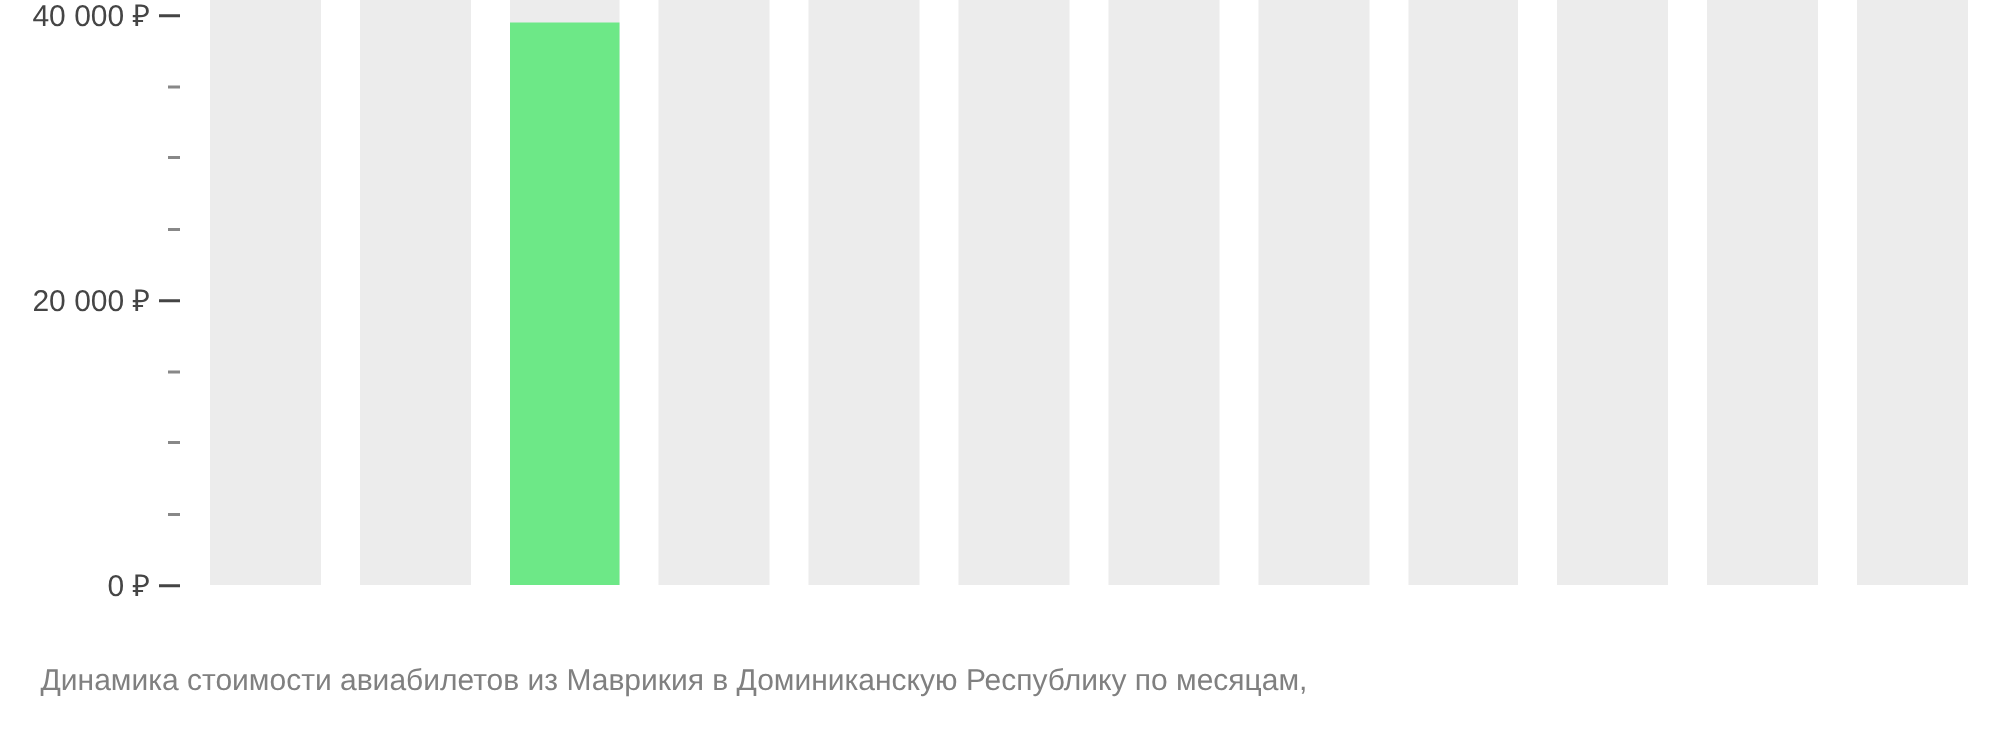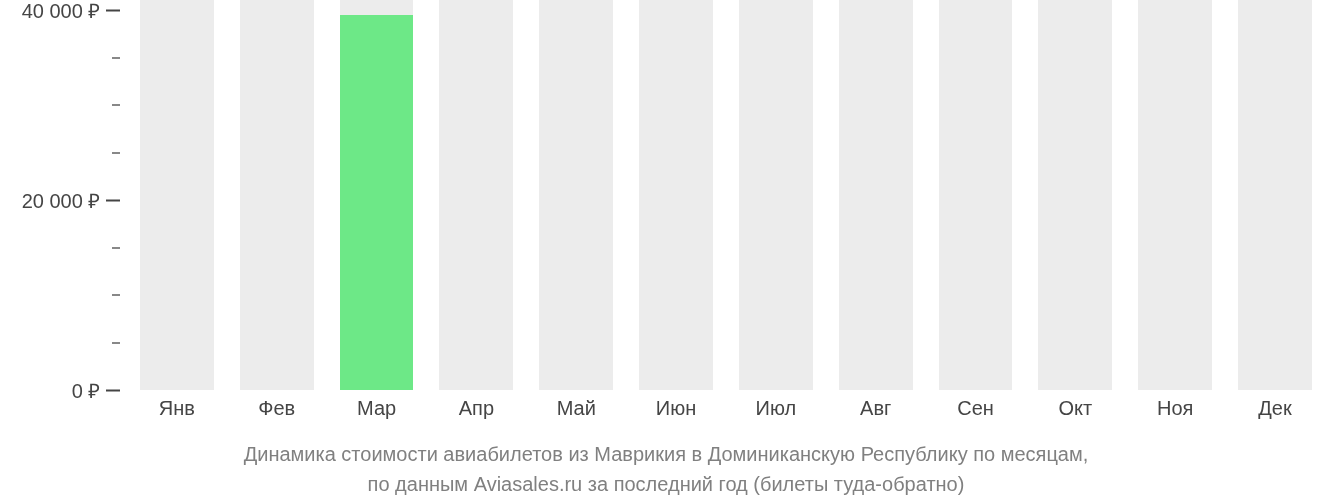--- a/index.html
+++ b/index.html
@@ -97,24 +97,24 @@
   .x-label {
     flex: 1;
     text-align: center;
     color: #454545;
     font-size: 20px;
   }
   .caption {
     position: absolute;
     left: 0;
     width: 100%;
-    text-align: center;
     color: #808080;
     font-size: 20px;
     line-height: 1.45;
+    padding-left: 27px;
   }
   .caption-line1 { top: 440px; }
   .caption-line2 { top: 470px; }
 </style>
 </head>
 <body>
 
 <div class="chart-container">
 
   <div class="y-axis">
@@ -174,31 +174,16 @@
         </div>
       <div class="bar-slot">
           <div class="bar" style="height:100%;"></div>
         </div>
       <div class="bar-slot">
           <div class="bar" style="height:100%;"></div>
         </div>
     </div>
   </div>
 
-  <div class="x-axis">
-    <div class="x-label">Янв</div>
-    <div class="x-label">Фев</div>
-    <div class="x-label">Мар</div>
-    <div class="x-label">Апр</div>
-    <div class="x-label">Май</div>
-    <div class="x-label">Июн</div>
-    <div class="x-label">Июл</div>
-    <div class="x-label">Авг</div>
-    <div class="x-label">Сен</div>
-    <div class="x-label">Окт</div>
-    <div class="x-label">Ноя</div>
-    <div class="x-label">Дек</div>
-  </div>
 
   <div class="caption caption-line1">Динамика стоимости авиабилетов из Маврикия в Доминиканскую Республику по месяцам,</div>
-  <div class="caption caption-line2">по данным Aviasales.ru за последний год (билеты туда-обратно)</div>
 
 </div>
 
 </body></html>

